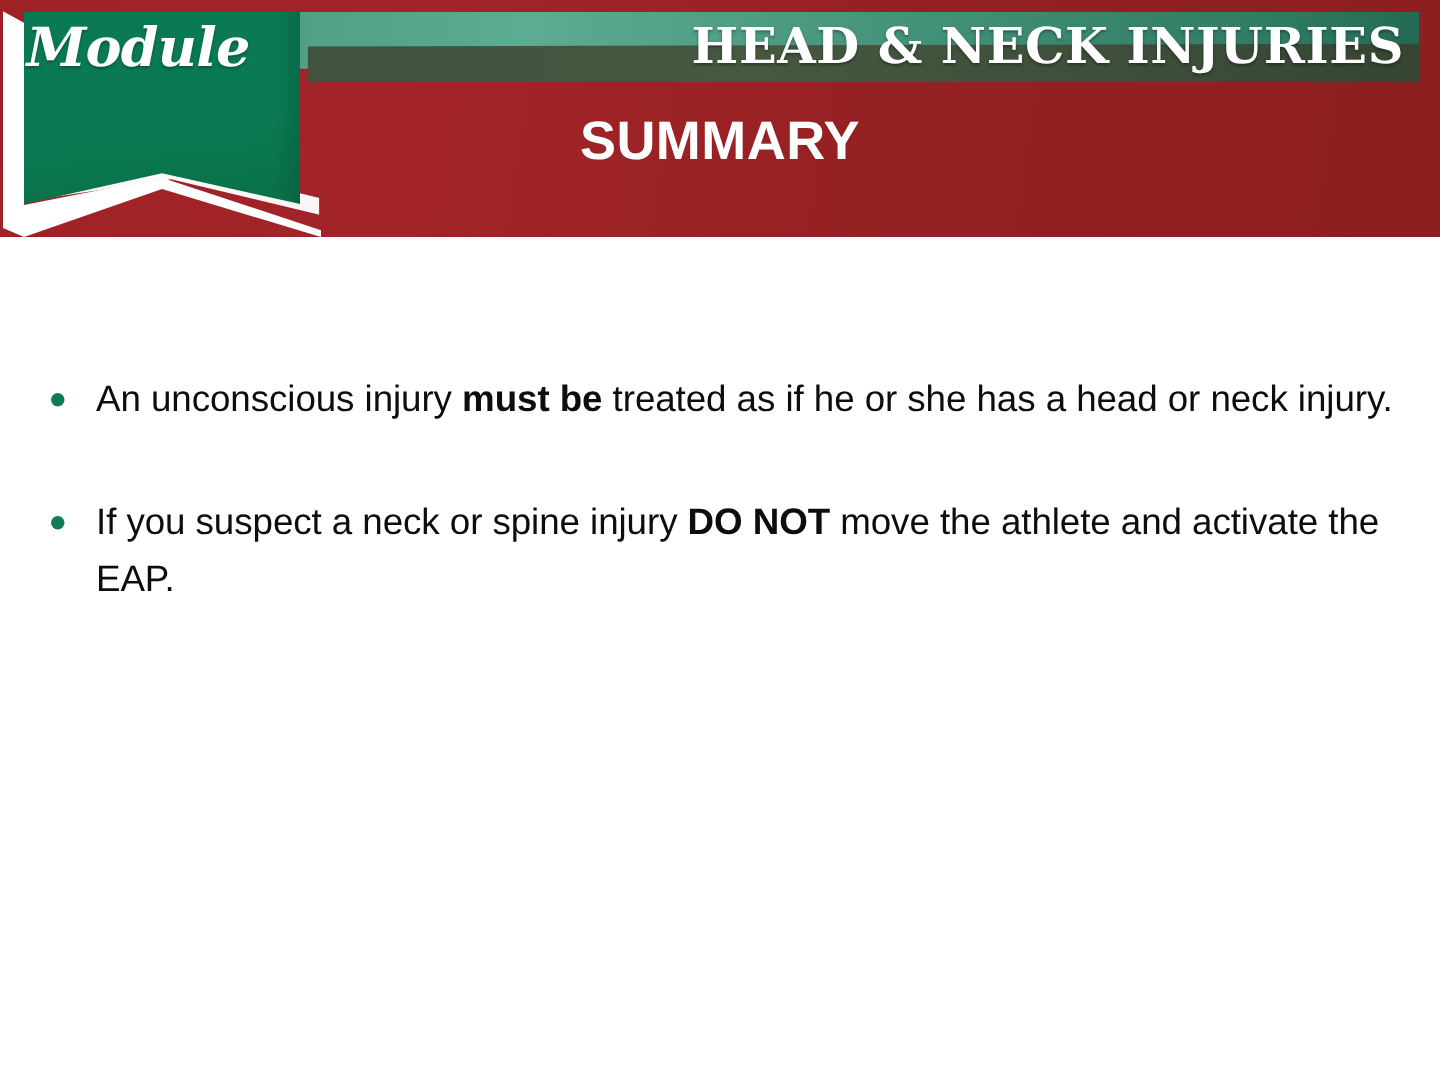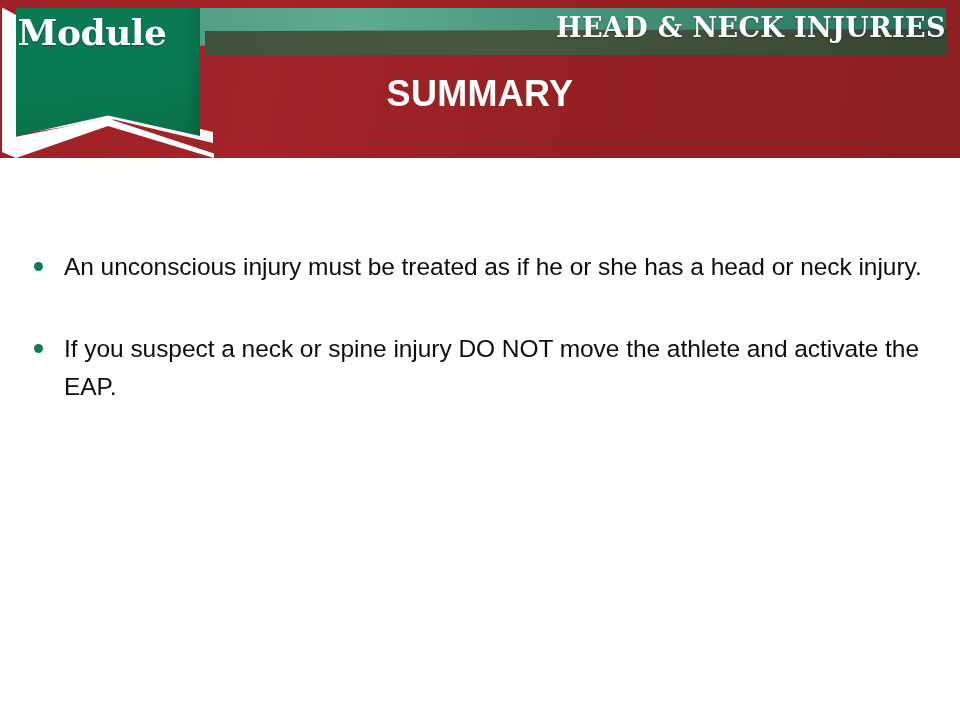--- a/index.html
+++ b/index.html
@@ -119,32 +119,32 @@
     left: 0;
     width: 184px;
     text-align: center;
     color: #ffffff;
     font-family: "DejaVu Serif", serif;
     font-weight: bold;
     line-height: 1;
     text-shadow: 0 1px 2px rgba(0,0,0,0.30);
     letter-spacing: -0.5px;
   }
-  .badge-text-module { top: 14px; font-size: 36px; }
+  .badge-text-module { top: 14px; font-size: 36px; font-style: italic; }
   .badge-text-number { top: 56px; font-size: 50px; letter-spacing: 0px; }
 
   
   .header-subject {
     position: absolute;
-    right: 14px;
+    right: 24px;
     top: 14px;
     color: #ffffff;
     font-family: "DejaVu Serif", serif;
     font-weight: bold;
-    font-size: 27px;
+    font-size: 33px;
     letter-spacing: 0.4px;
     line-height: 1;
     white-space: nowrap;
     text-shadow: 0 1px 2px rgba(0,0,0,0.35);
   }
 
   
   .slide-title {
     position: absolute;
     left: 0;
@@ -179,21 +179,21 @@
   .bullet-item:last-child { margin-bottom: 17px; }
   .bullet-dot {
     position: absolute;
     left: 8px;
     top: 14px;
     width: 9px;
     height: 9px;
     border-radius: 50%;
     background: #117a56;
   }
-  .bullet-item b { font-weight: normal; }
+  .bullet-item b { font-weight: bold; }
 </style>
 </head>
 <body>
 
 <div class="slide">
 
   <div class="header">
 
     <div class="band-teal"></div>
     <div class="band-olive"></div>

